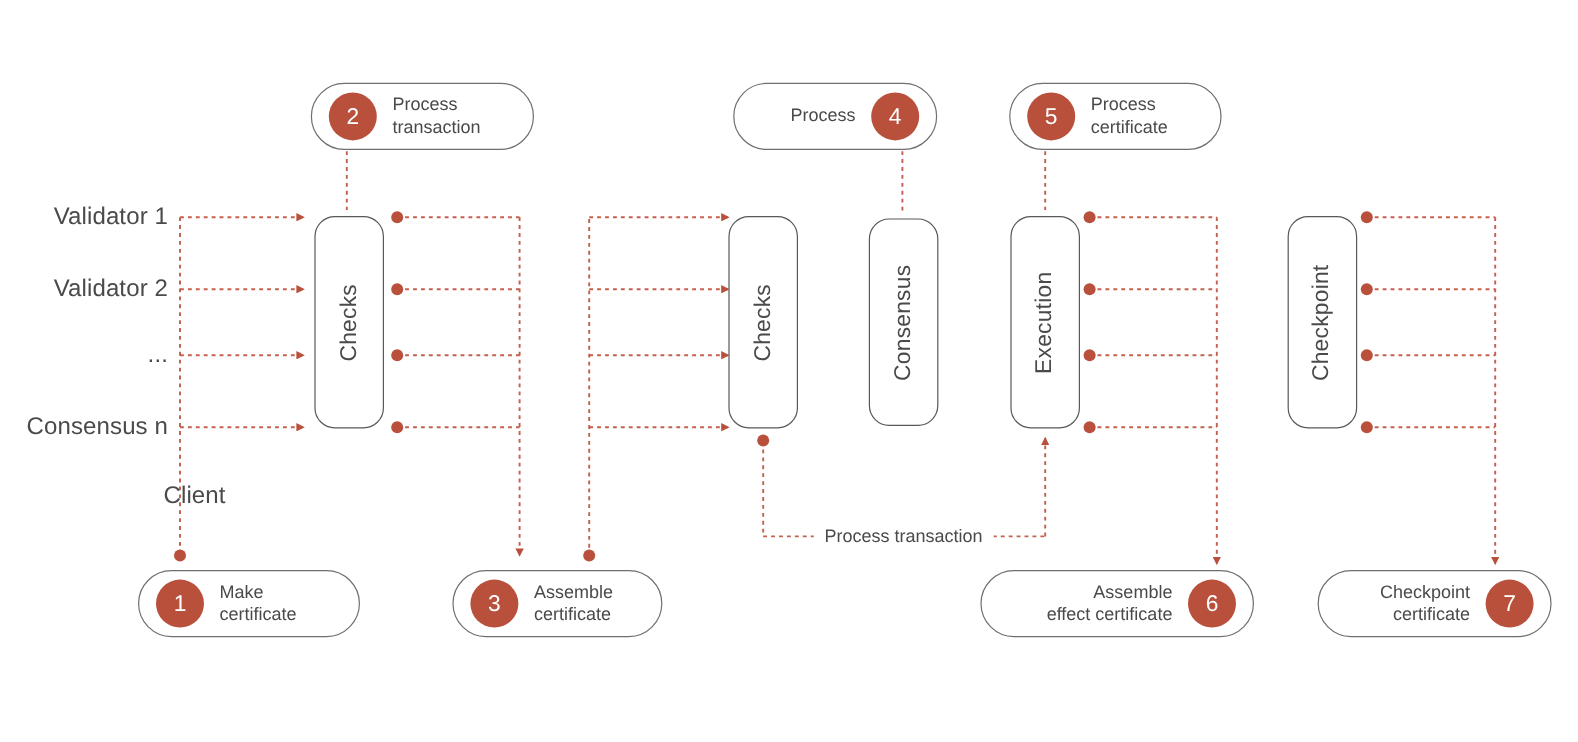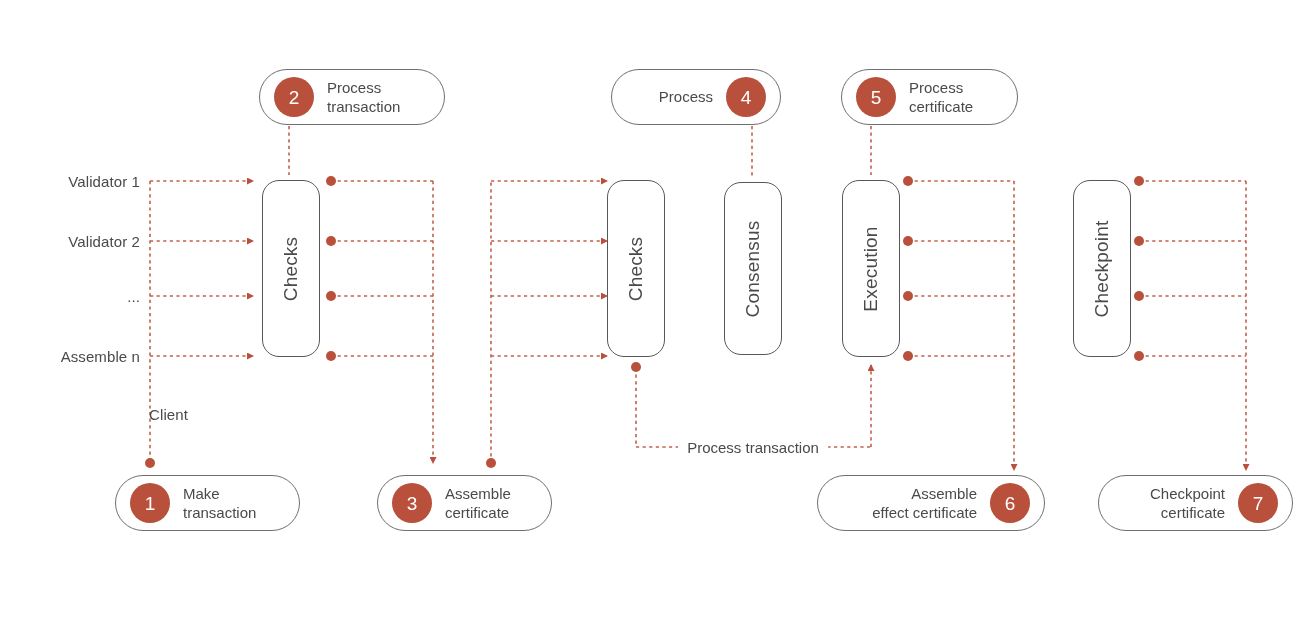--- a/index.html
+++ b/index.html
@@ -24,21 +24,21 @@
     left: 0;
     top: 0;
     width: 1315px;
     height: 618px;
     pointer-events: none;
   }
 
   
   .lane-label {
     position: absolute;
-    font-size: 15px;
+    font-size: 20px;
     color: #4a4a4a;
     text-align: right;
     white-space: nowrap;
     transform: translateY(-50%);
     letter-spacing: 0.1px;
   }
 
   
   .stage {
     position: absolute;
@@ -187,21 +187,21 @@
       <circle cx="1139" cy="181" r="5"></circle>
       <circle cx="1139" cy="241" r="5"></circle>
       <circle cx="1139" cy="296" r="5"></circle>
       <circle cx="1139" cy="356" r="5"></circle>
     </g>
   </svg>
 
   <div class="lane-label" style="right:1175px; top:181px;">Validator 1</div>
   <div class="lane-label" style="right:1175px; top:241px;margin-left:40px;">Validator 2</div>
   <div class="lane-label" style="right:1175px; top:296px;">...</div>
-  <div class="lane-label" style="right:1175px; top:356px;">Assemble n</div>
+  <div class="lane-label" style="right:1175px; top:356px;">Consensus n</div>
   <div class="lane-label" style="right:1127px; top:414px;">Client</div>
 
   <div class="stage" style="left:262px; top:180px; width:58px; height:177px;">
     <span class="stage-label">Checks</span>
   </div>
 
   <div class="stage" style="left:607px; top:180px; width:58px; height:177px;">
     <span class="stage-label">Checks</span>
   </div>
 
@@ -230,21 +230,21 @@
 
   <div class="pill" style="left:841px; top:69px; width:177px;">
     <span class="badge">5</span>
     <span class="pill-text">Process
 certificate</span>
   </div>
 
   <div class="pill" style="left:115px; top:475px; width:185px;">
     <span class="badge">1</span>
     <span class="pill-text">Make
-transaction</span>
+certificate</span>
   </div>
 
   <div class="pill" style="left:377px; top:475px; width:175px;">
     <span class="badge">3</span>
     <span class="pill-text">Assemble
 certificate</span>
   </div>
 
   <div class="pill rev" style="left:817px; top:475px; width:228px; justify-content:flex-start;">
     <span class="badge">6</span>

